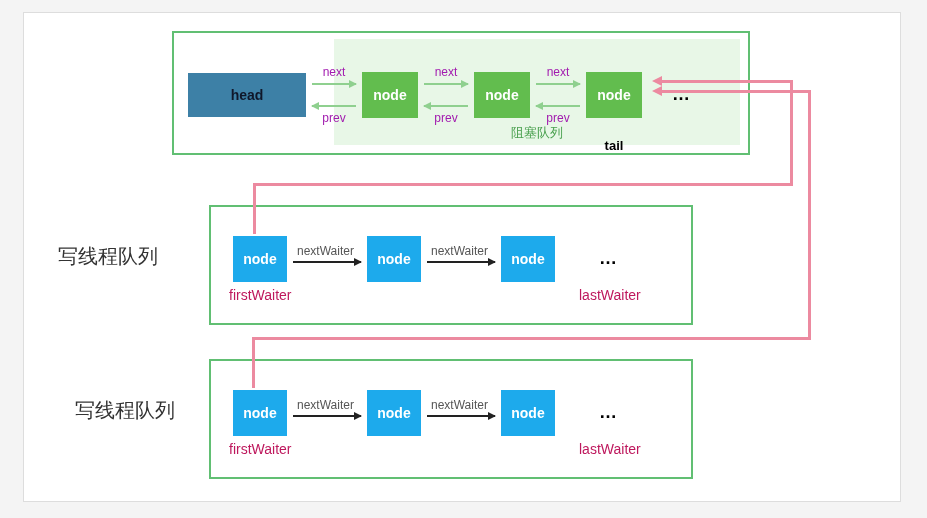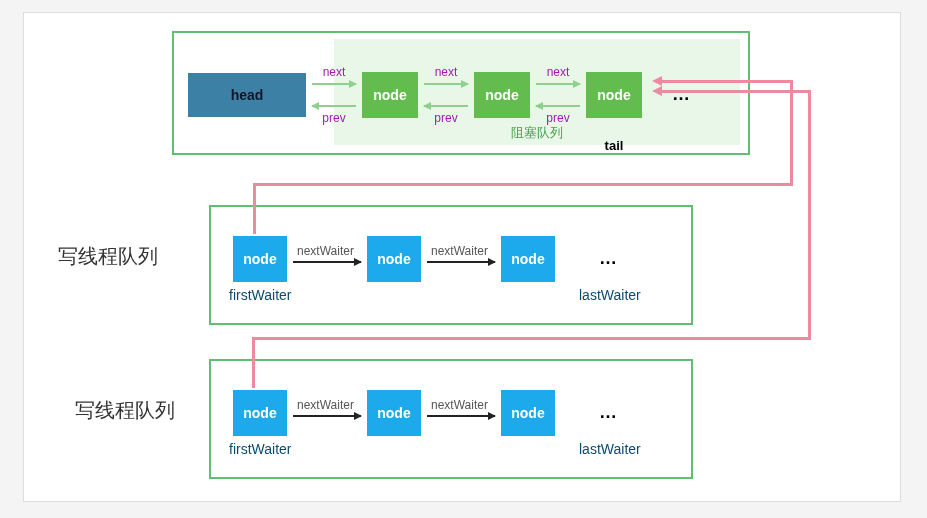--- a/index.html
+++ b/index.html
@@ -106,21 +106,21 @@
     background: #1daaec;
     color: #fff;
     display: flex; align-items: center; justify-content: center;
     font-size: 14px; font-weight: 700;
     top: 29px;
   }
   .bnode-label {
     position: absolute;
     top: 80px;
     font-size: 14px;
-    color: #0c4a6e;
+    color: #be185d;
   }
   .nw-text {
     position: absolute;
     font-size: 12px; color: #555;
     top: 37px;
   }
   .arrow-k {
     position: absolute;
     border-top: 2px solid #222;
     height: 0;

